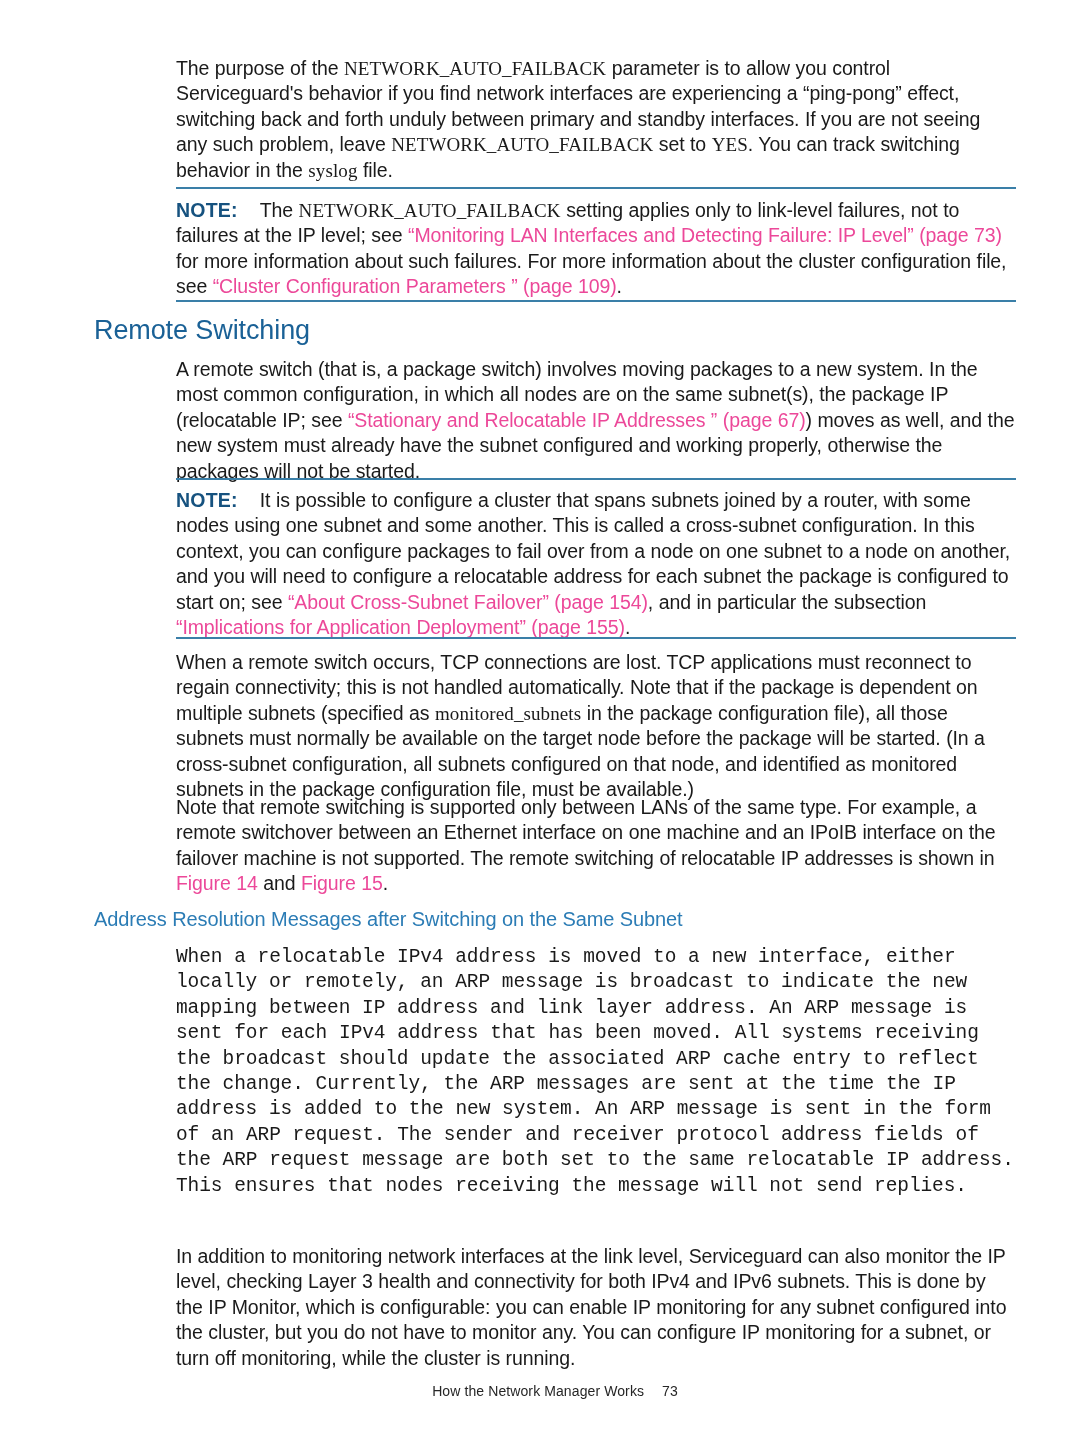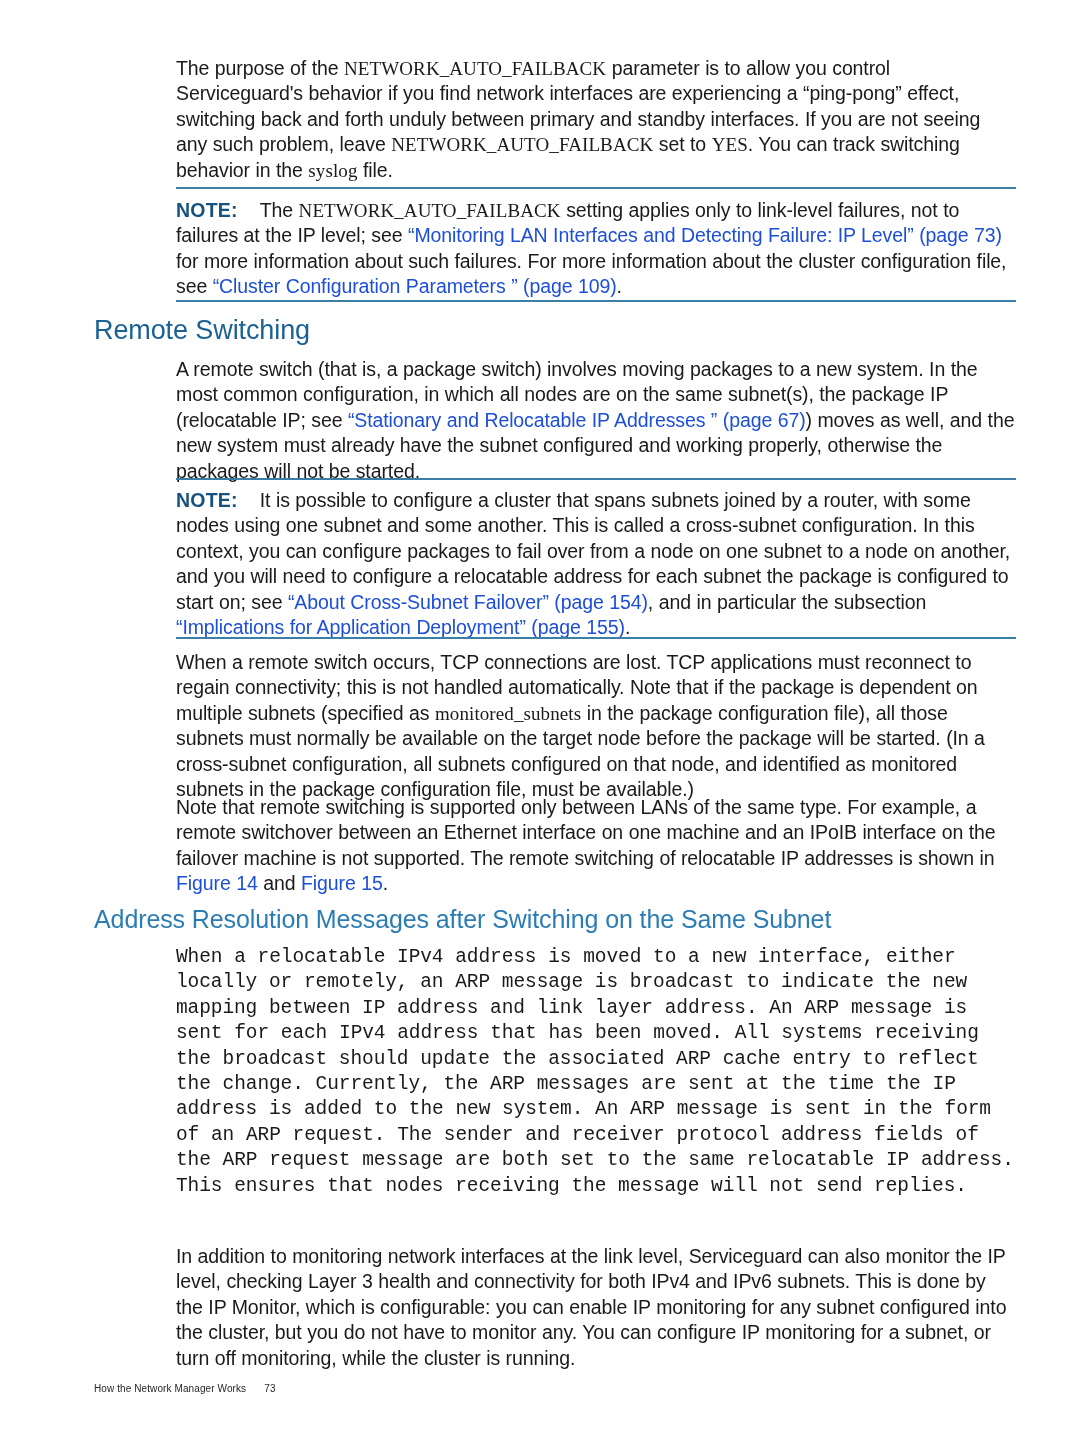--- a/index.html
+++ b/index.html
@@ -57,36 +57,36 @@
   h2.sub-head {
     margin: 0;
     font-size: 27px;
     line-height: 26px;
     font-weight: normal;
     color: #1a6196;
     letter-spacing: -0.1px;
   }
   h3.sub-sub-head {
     margin: 0;
-    font-size: 25px;
+    font-size: 20px;
     line-height: 26px;
     font-weight: normal;
     color: #2b7cb5;
     letter-spacing: -0.1px;
   }
 
   
   .mono {
     font-family: "Liberation Serif", serif;
     font-size: 19px;
     letter-spacing: 0.1px;
     text-align: right;
   }
   .lnk {
-    color: #1d4ed8;
+    color: #ec4899;
     text-decoration: none;
   }
   .note-label {
     font-weight: bold;
     color: #16527f;
     letter-spacing: 0.2px;
     text-align: right;
   }
 
   
@@ -96,22 +96,22 @@
     width: 840px;
     height: 2px;
     background: #3a7fa8;
   }
 
   
   .footer {
     position: absolute;
     left: 94px;
     width: 922px;
-    text-align: left;
-    font-size: 10px;
+    text-align: center;
+    font-size: 14px;
     color: #262626;
     letter-spacing: 0.1px;
   }
   .footer .pg {
     display: inline-block;
     margin-left: 18px;
   }
 </style>
 </head>
 <body>

